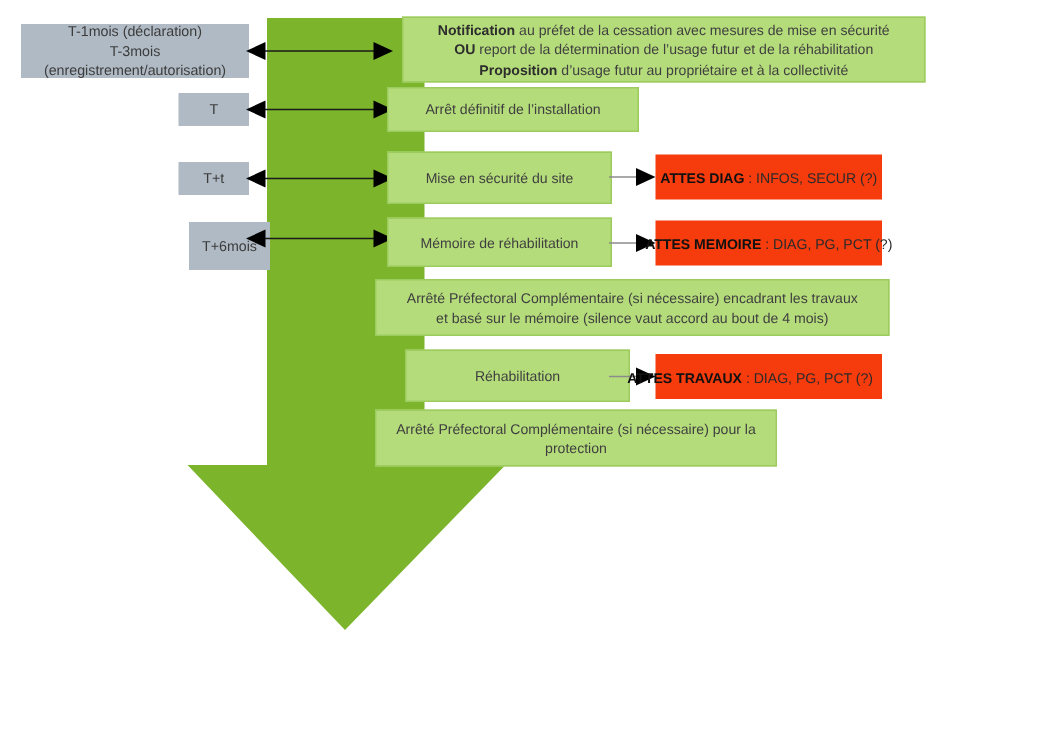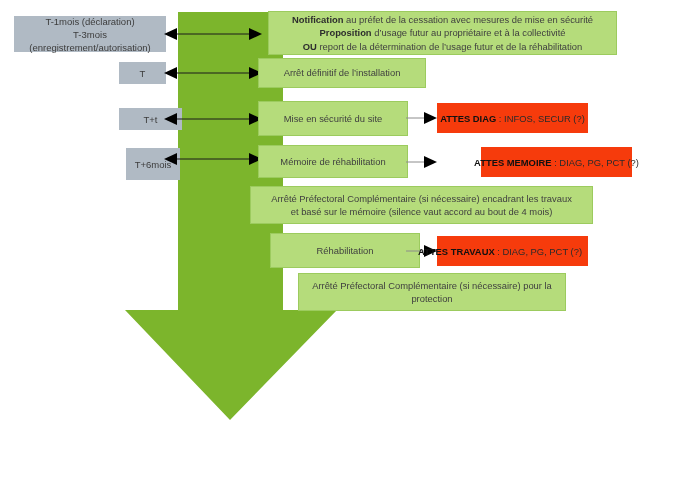--- a/index.html
+++ b/index.html
@@ -84,21 +84,21 @@
     <div>
       <div>T-1mois (déclaration)</div>
       <div>T-3mois (enregistrement/autorisation)</div>
     </div>
   </div>
 
   <div class="abs time-box" style="left:119px; top:62px; width:47px; height:22px;">
     <div>T</div>
   </div>
 
-  <div class="abs time-box" style="left:119px; top:108px; width:63px; height:22px;">
+  <div class="abs time-box" style="left:119px; top:108px; width:47px; height:22px;">
     <div>T+t</div>
   </div>
 
   <div class="abs time-box" style="left:126px; top:148px; width:54px; height:32px;align-items:center;">
     <div>T+6mois</div>
   </div>
 
   <svg class="abs conn" style="left:164px; top:26px; width:100px; height:16px;" viewBox="0 0 100 16">
     <line x1="12" y1="8" x2="86" y2="8" stroke="#1a1a1a" stroke-width="1"></line>
     <polygon points="0,8 13,2 13,14" fill="#000000"></polygon>
@@ -122,25 +122,25 @@
     <polygon points="0,8 13,2 13,14" fill="#000000"></polygon>
     <polygon points="98,8 85,2 85,14" fill="#000000"></polygon>
   </svg>
 
   <div class="abs proc-box" style="left:258px; top:11px; width:349px; height:44px;margin-left:10px;">
     <div>
       <div>
         <b>Notification</b><span> au préfet de la cessation avec mesures de mise en sécurité</span>
       </div>
       <div>
+        <b>OU</b><span> report de la détermination de l’usage futur et de la réhabilitation</span>
+      </div>
+      <div>
         <b>Proposition</b><span> d’usage futur au propriétaire et à la collectivité</span>
       </div>
-      <div>
-        <b>OU</b><span> report de la détermination de l’usage futur et de la réhabilitation</span>
-      </div>
     </div>
   </div>
 
   <div class="abs proc-box" style="left:258px; top:58px; width:168px; height:30px;">
     <span>Arrêt définitif de l’installation</span>
   </div>
 
   <div class="abs proc-box" style="left:258px; top:101px; width:150px; height:35px;">
     <span>Mise en sécurité du site</span>
   </div>
@@ -153,21 +153,21 @@
     <div>
       <div>Arrêté Préfectoral Complémentaire (si nécessaire) encadrant les travaux</div>
       <div>et basé sur le mémoire (silence vaut accord au bout de 4 mois)</div>
     </div>
   </div>
 
   <div class="abs proc-box" style="left:270px; top:233px; width:150px; height:35px;">
     <span>Réhabilitation</span>
   </div>
 
-  <div class="abs proc-box" style="left:250px; top:273px; width:268px; height:38px;margin-left:48px;">
+  <div class="abs proc-box" style="left:250px; top:273px; width:268px; height:38px;">
     <div>
       <div>Arrêté Préfectoral Complémentaire (si nécessaire) pour la protection</div>
     </div>
   </div>
 
   <svg class="abs conn" style="left:406px; top:111px; width:32px; height:14px;" viewBox="0 0 32 14">
     <line x1="0" y1="7" x2="20" y2="7" stroke="#8c8c8c" stroke-width="1"></line>
     <polygon points="31,7 18,1 18,13" fill="#000000"></polygon>
   </svg>
 
@@ -180,21 +180,21 @@
     <line x1="0" y1="7" x2="20" y2="7" stroke="#8c8c8c" stroke-width="1"></line>
     <polygon points="31,7 18,1 18,13" fill="#000000"></polygon>
   </svg>
 
   <div class="abs red-box" style="left:437px; top:103px; width:151px; height:30px;">
     <span>
       <b>ATTES DIAG</b><span> : INFOS, SECUR (?)</span>
     </span>
   </div>
 
-  <div class="abs red-box" style="left:437px; top:147px; width:151px; height:30px;margin-left:44px;">
+  <div class="abs red-box" style="left:437px; top:147px; width:151px; height:30px;">
     <span>
       <b>ATTES MEMOIRE</b><span> : DIAG, PG, PCT (?)</span>
     </span>
   </div>
 
   <div class="abs red-box" style="left:437px; top:236px; width:151px; height:30px;justify-content:flex-end;">
     <span>
       <b>ATTES TRAVAUX</b><span> : DIAG, PG, PCT (?)</span>
     </span>
   </div>

